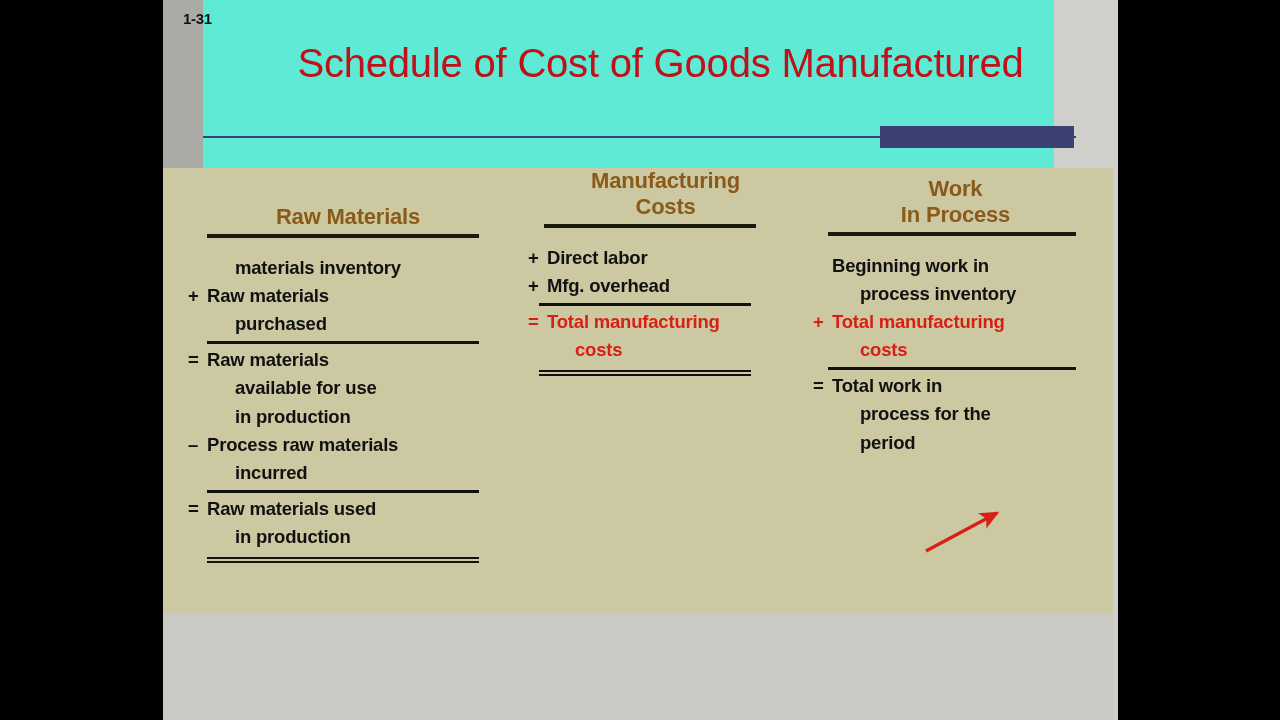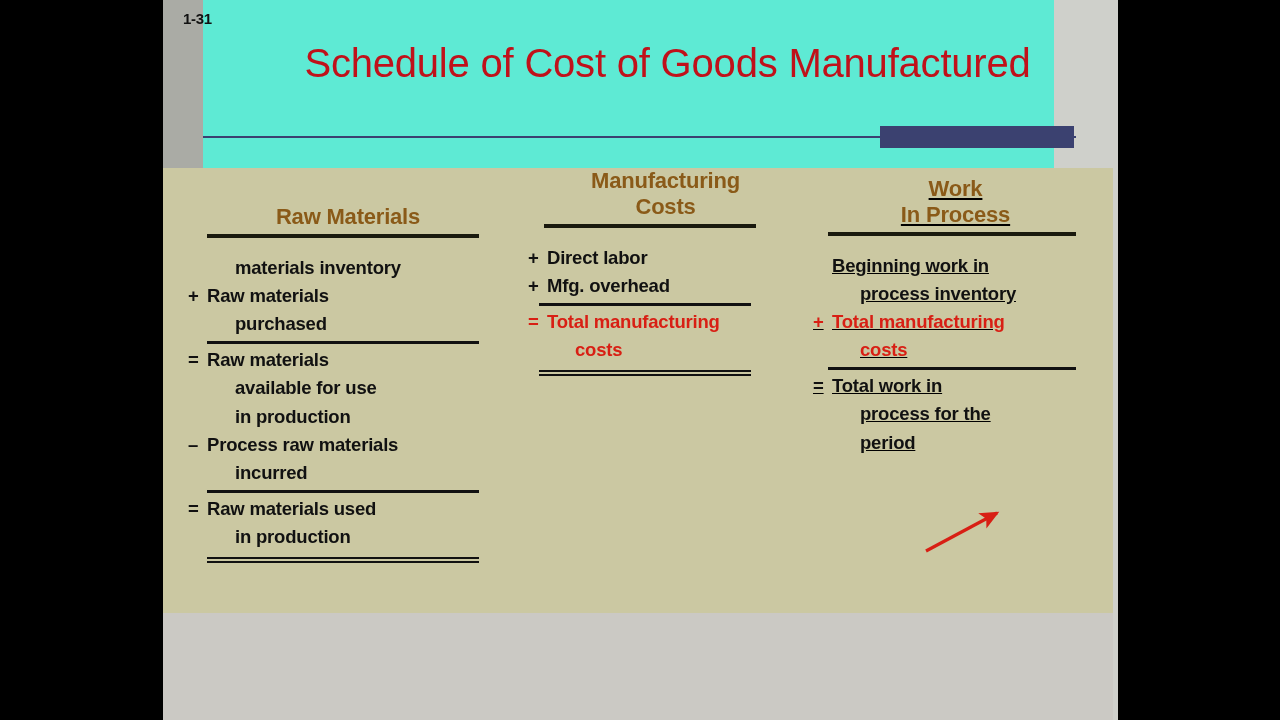--- a/index.html
+++ b/index.html
@@ -34,21 +34,20 @@
     letter-spacing: -0.3px;
   }
   #slide-title {
     position: absolute; left: 40px; top: 41px;
     width: 915px;
     text-align: center;
     font-size: 40px; font-weight: normal;
     color: #c0111a;
     letter-spacing: -0.2px;
     white-space: nowrap;
-    margin-left: 7px;
   }
   #title-rule {
     position: absolute; left: 40px; top: 136px;
     width: 873px; height: 2px;
     background: #3b4170;
   }
   #title-block {
     position: absolute; left: 717px; top: 126px;
     width: 194px; height: 22px;
     background: #3b4170;
@@ -57,21 +56,21 @@
   
   #body {
     position: absolute; left: 0; top: 168px;
     width: 950px; height: 445px;
     background: #cbc8a2;
   }
 
   .col { position: absolute; top: 0; }
   #col-rm { left: 25px;  width: 320px; }
   #col-mc { left: 365px; width: 275px; }
-  #col-wp { left: 650px; width: 285px; text-decoration: underline; }
+  #col-wp { left: 650px; width: 285px; }
 
   .col-head {
     text-align: center;
     color: #8a5a18;
     font-size: 22px;
     font-weight: bold;
     line-height: 1.18;
     letter-spacing: -0.2px;
   }
   #col-rm .col-head { padding-top: 36px; }

